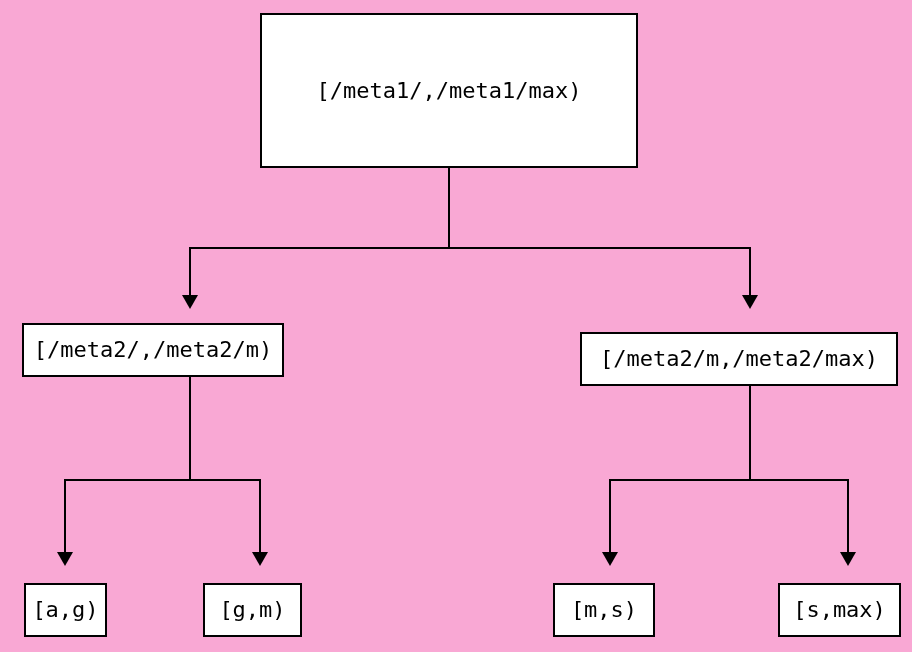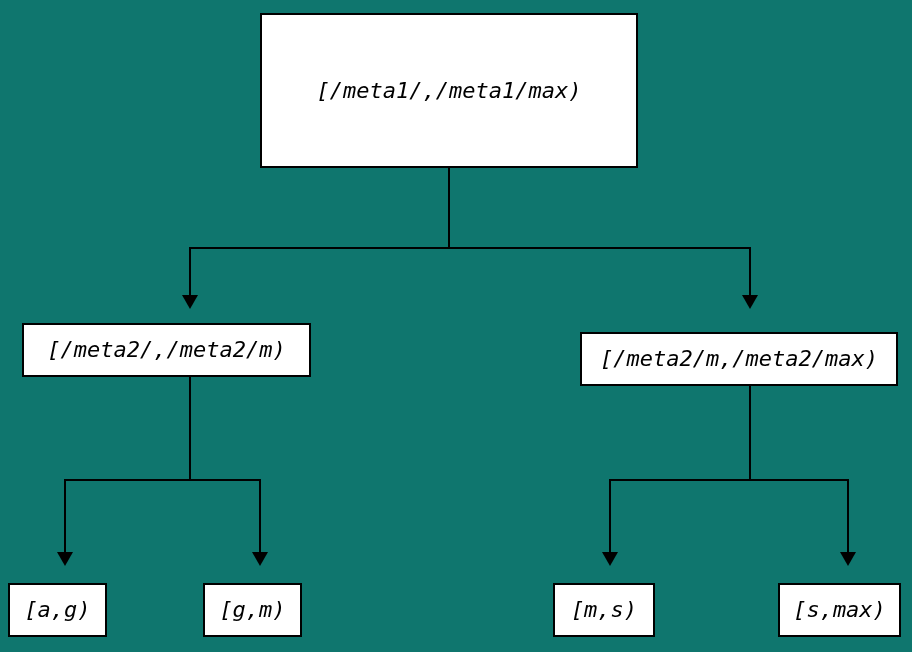--- a/index.html
+++ b/index.html
@@ -4,24 +4,23 @@
 <style>
   html, body {
     margin: 0;
     padding: 0;
     background: #ffffff;
   }
   #canvas {
     position: relative;
     width: 912px;
     height: 652px;
-    background: #0f766e;
+    background: #f9a8d4;
     font-family: "DejaVu Sans Mono", monospace;
     overflow: hidden;
-    font-style: italic;
   }
   #edges {
     position: absolute;
     left: 0;
     top: 0;
     width: 912px;
     height: 652px;
   }
   .node {
     position: absolute;
@@ -30,23 +29,23 @@
     background: #ffffff;
     display: flex;
     align-items: center;
     justify-content: center;
     font-size: 22px;
     line-height: 1;
     color: #000000;
     white-space: nowrap;
   }
   .node-root   { left: 260px; top: 13px;  width: 378px; height: 155px; }
-  .node-l2a    { left: 22px;  top: 323px; width: 289px; height: 54px; }
+  .node-l2a    { left: 22px;  top: 323px; width: 262px; height: 54px; }
   .node-l2b    { left: 580px; top: 323px; width: 318px; height: 54px; margin-top: 9px; }
-  .node-leaf0  { left: 8px;   top: 583px; width: 99px;  height: 54px; }
+  .node-leaf0  { left: 24px;   top: 583px; width: 83px;  height: 54px; }
   .node-leaf1  { left: 203px; top: 583px; width: 99px;  height: 54px; }
   .node-leaf2  { left: 553px; top: 583px; width: 102px; height: 54px; text-align: center; }
   .node-leaf3  { left: 778px; top: 583px; width: 123px; height: 54px; }
 </style>
 </head>
 <body>
 
 <div id="canvas">
 
   <svg id="edges" width="912" height="652" viewBox="0 0 912 652" xmlns="http://www.w3.org/2000/svg">

